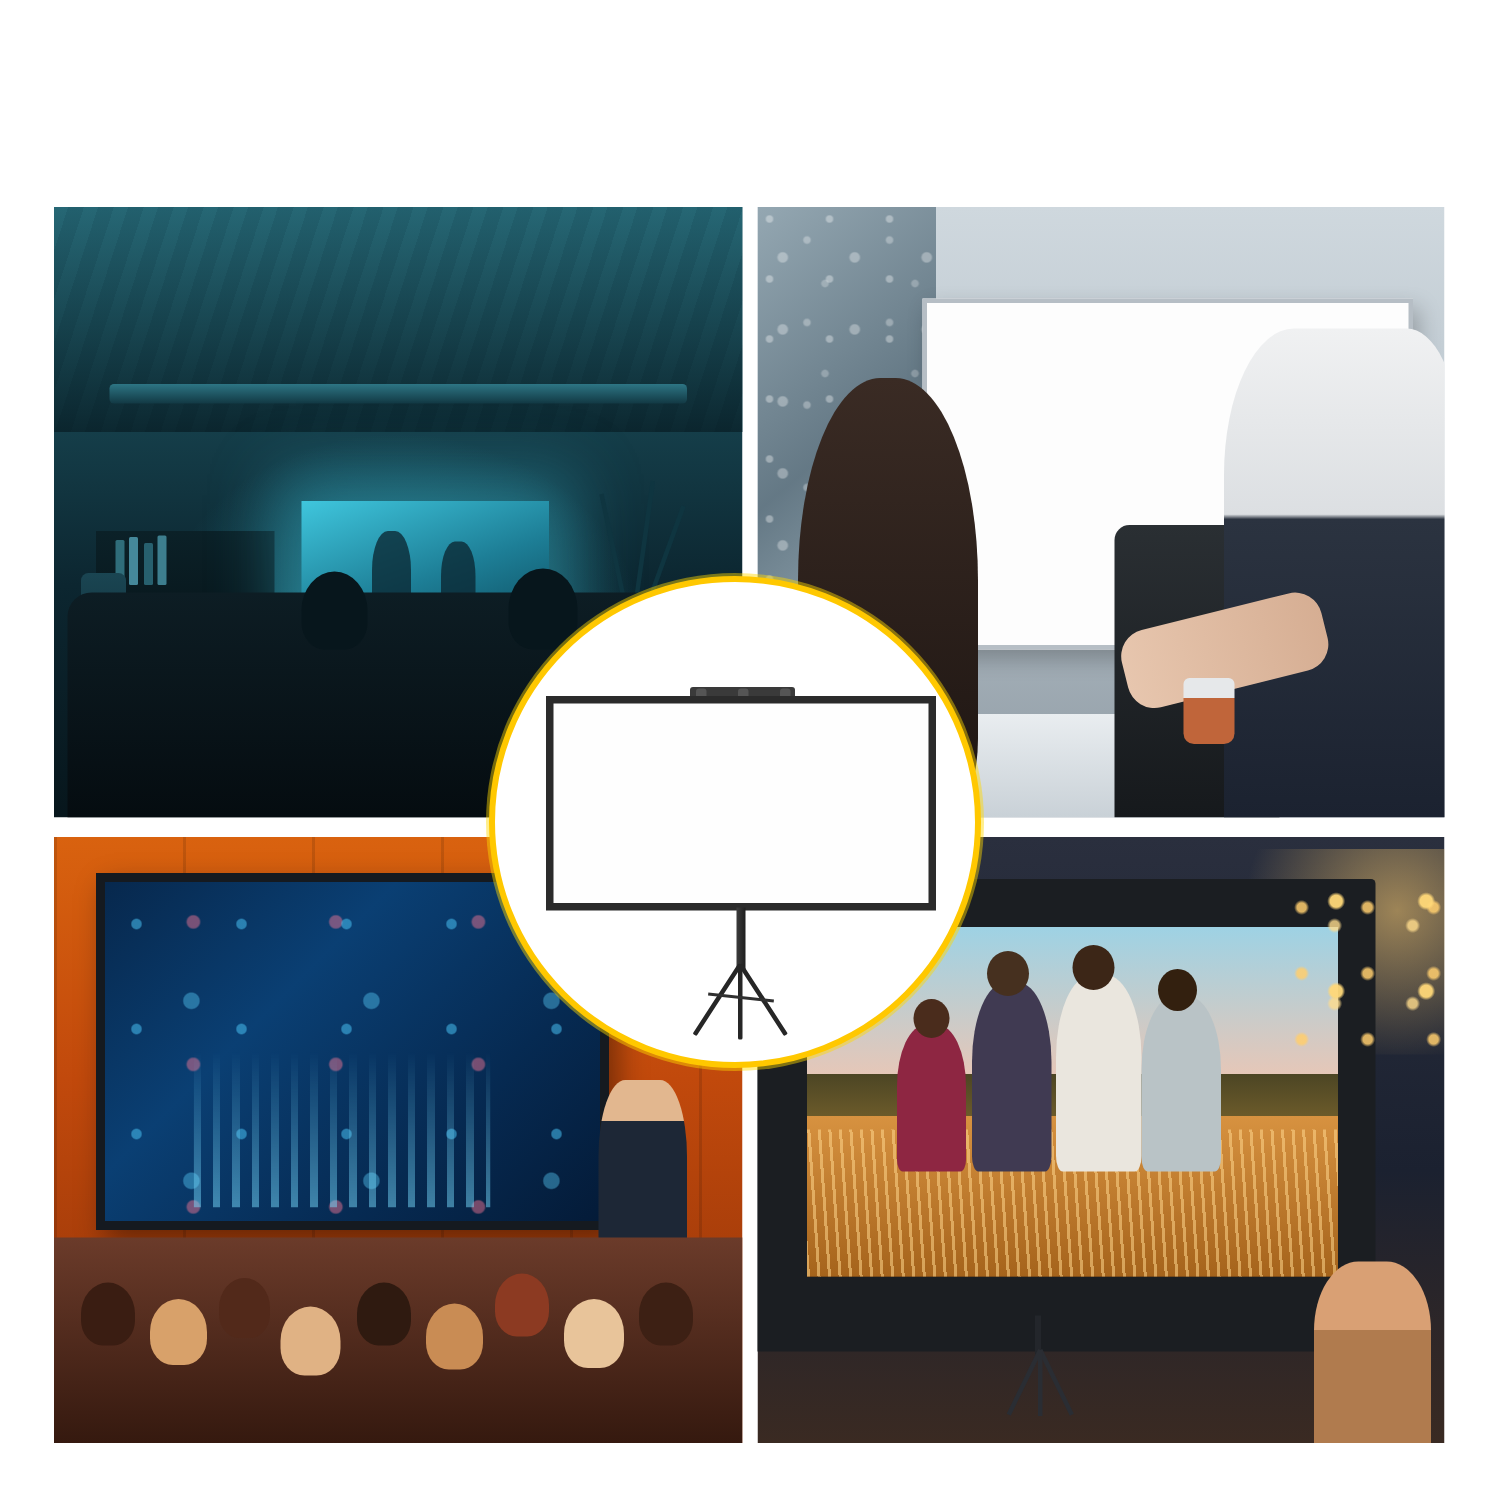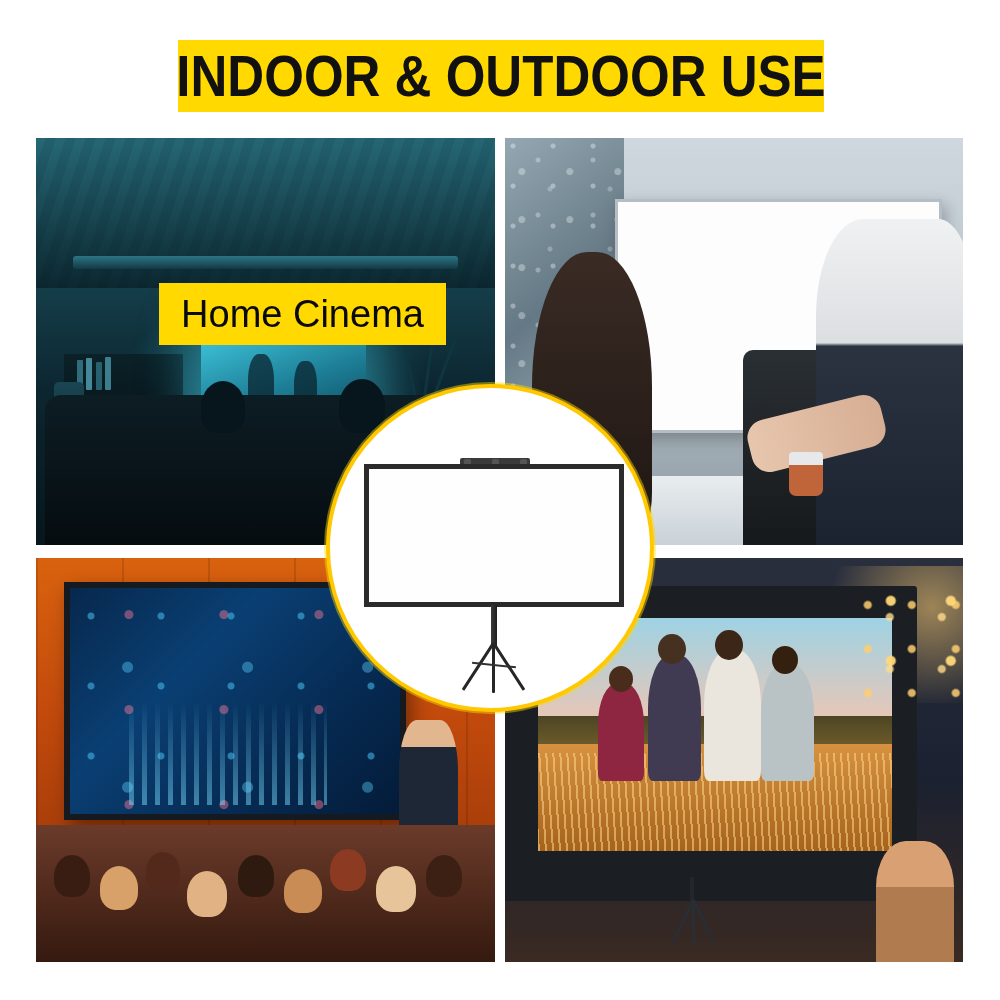--- a/index.html
+++ b/index.html
@@ -166,23 +166,20 @@
   .leg{position:absolute;background:#262626;transform-origin:top center;border-radius:1px;}
   .leg-cross{position:absolute;background:#303030;height:2px;}
 
   .lbl-txt{display:block;}
 </style>
 </head>
 <body>
 
 <div id="stage">
 
-  <div class="title-banner">
-    <span class="title-text">INDOOR &amp; OUTDOOR USE</span>
-  </div>
 
   <div class="photo q-tl">
     <div class="tl-bg"></div>
     <div class="tl-ceil"></div>
     <div class="tl-ceil2"></div>
     <div class="tl-beam"></div>
     <div class="tl-wallglow"></div>
 
     <div class="tl-shelf"></div>
     <div class="tl-book" style="left:9%;top:222px;height:30px;background:#2f6d7a;"></div>
@@ -199,23 +196,20 @@
     <div class="tl-plant">
       <div style="position:absolute;left:44%;top:0;width:3px;height:100%;background:#0f3540;transform:rotate(8deg);"></div>
       <div style="position:absolute;left:28%;top:6%;width:3px;height:86%;background:#0f3540;transform:rotate(-12deg);"></div>
       <div style="position:absolute;left:60%;top:10%;width:3px;height:80%;background:#0f3540;transform:rotate(20deg);"></div>
     </div>
 
     <div class="tl-sofa"></div>
     <div class="tl-head" style="left:36%;width:44px;height:52px;"></div>
     <div class="tl-head" style="left:66%;width:46px;height:54px;"></div>
 
-    <div class="label lbl-home">
-      <span class="lbl-txt">Home Cinema</span>
-    </div>
   </div>
 
   <div class="photo q-tr">
     <div class="tr-bg"></div>
     <div class="tr-glass"></div>
     <div class="tr-drops"></div>
     <div class="tr-board">
       <div class="tr-pie"></div>
     </div>
     <div class="tr-table"></div>

